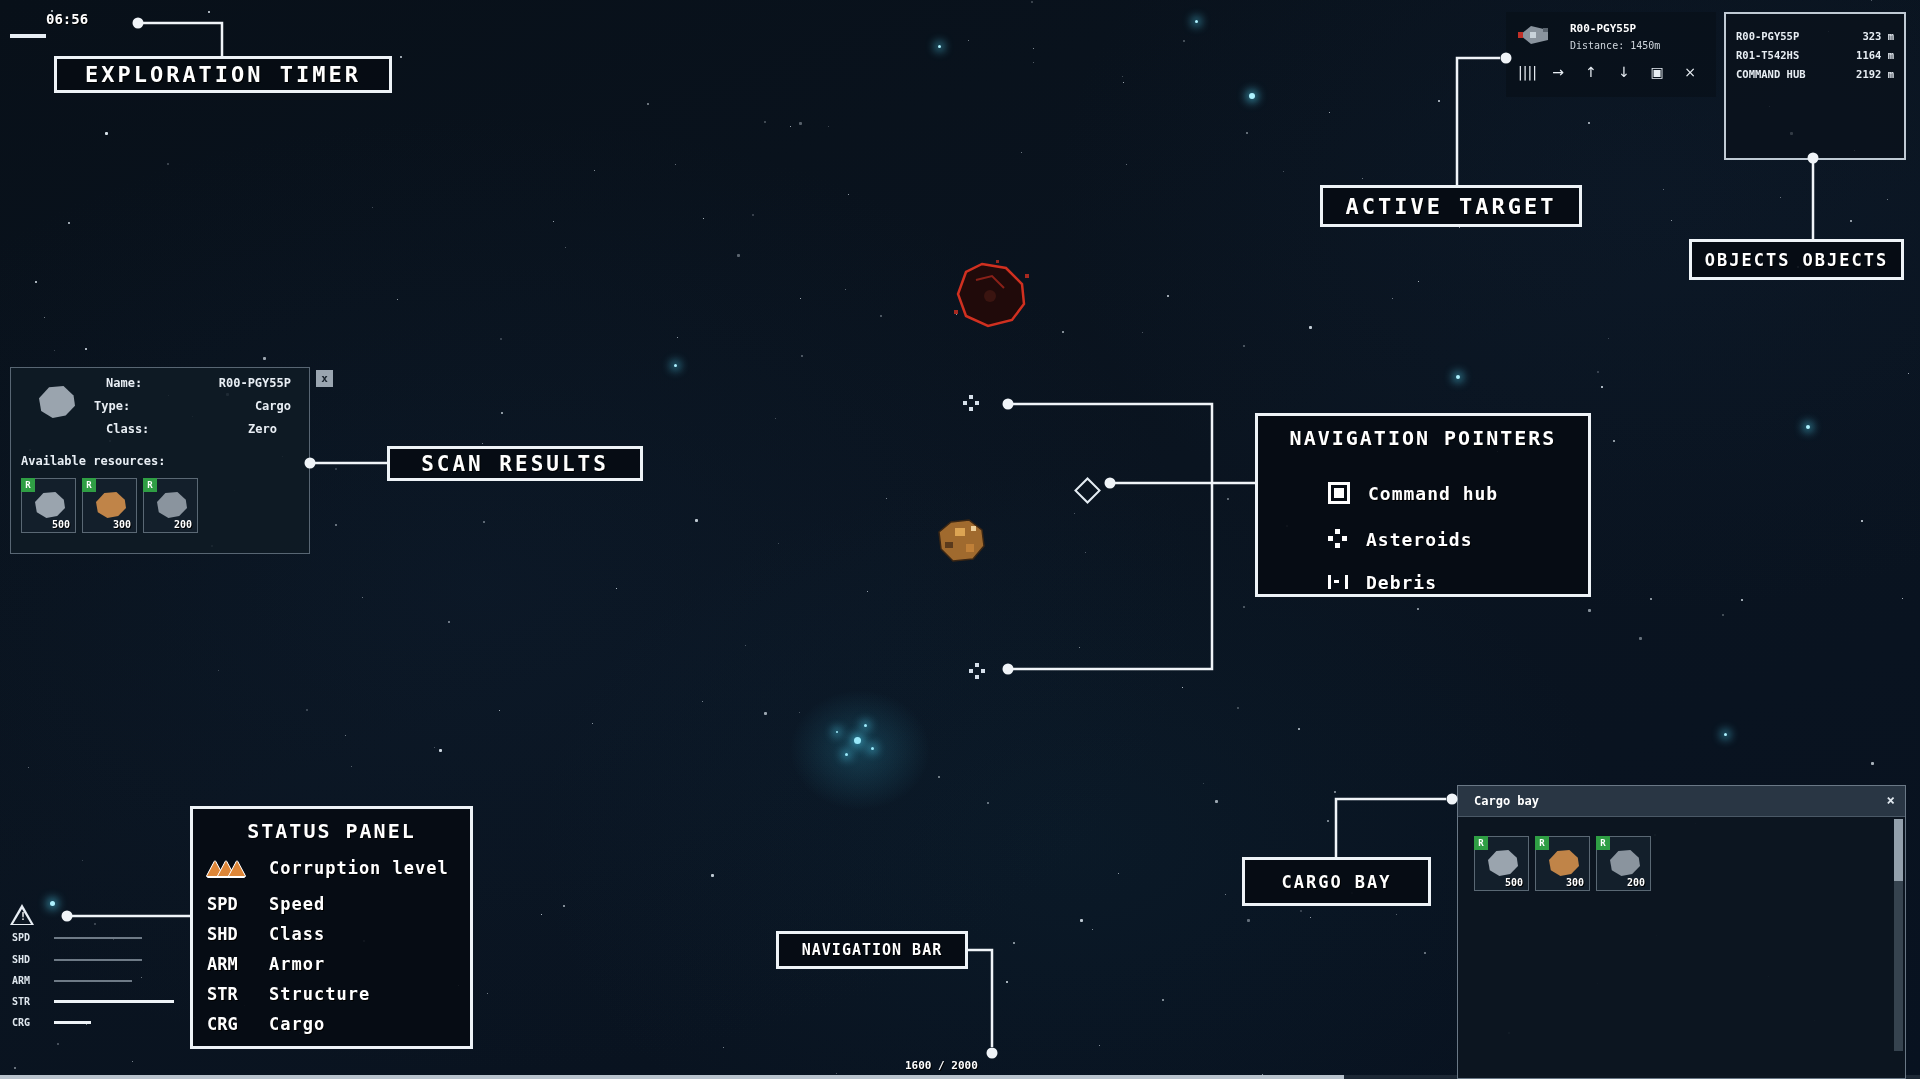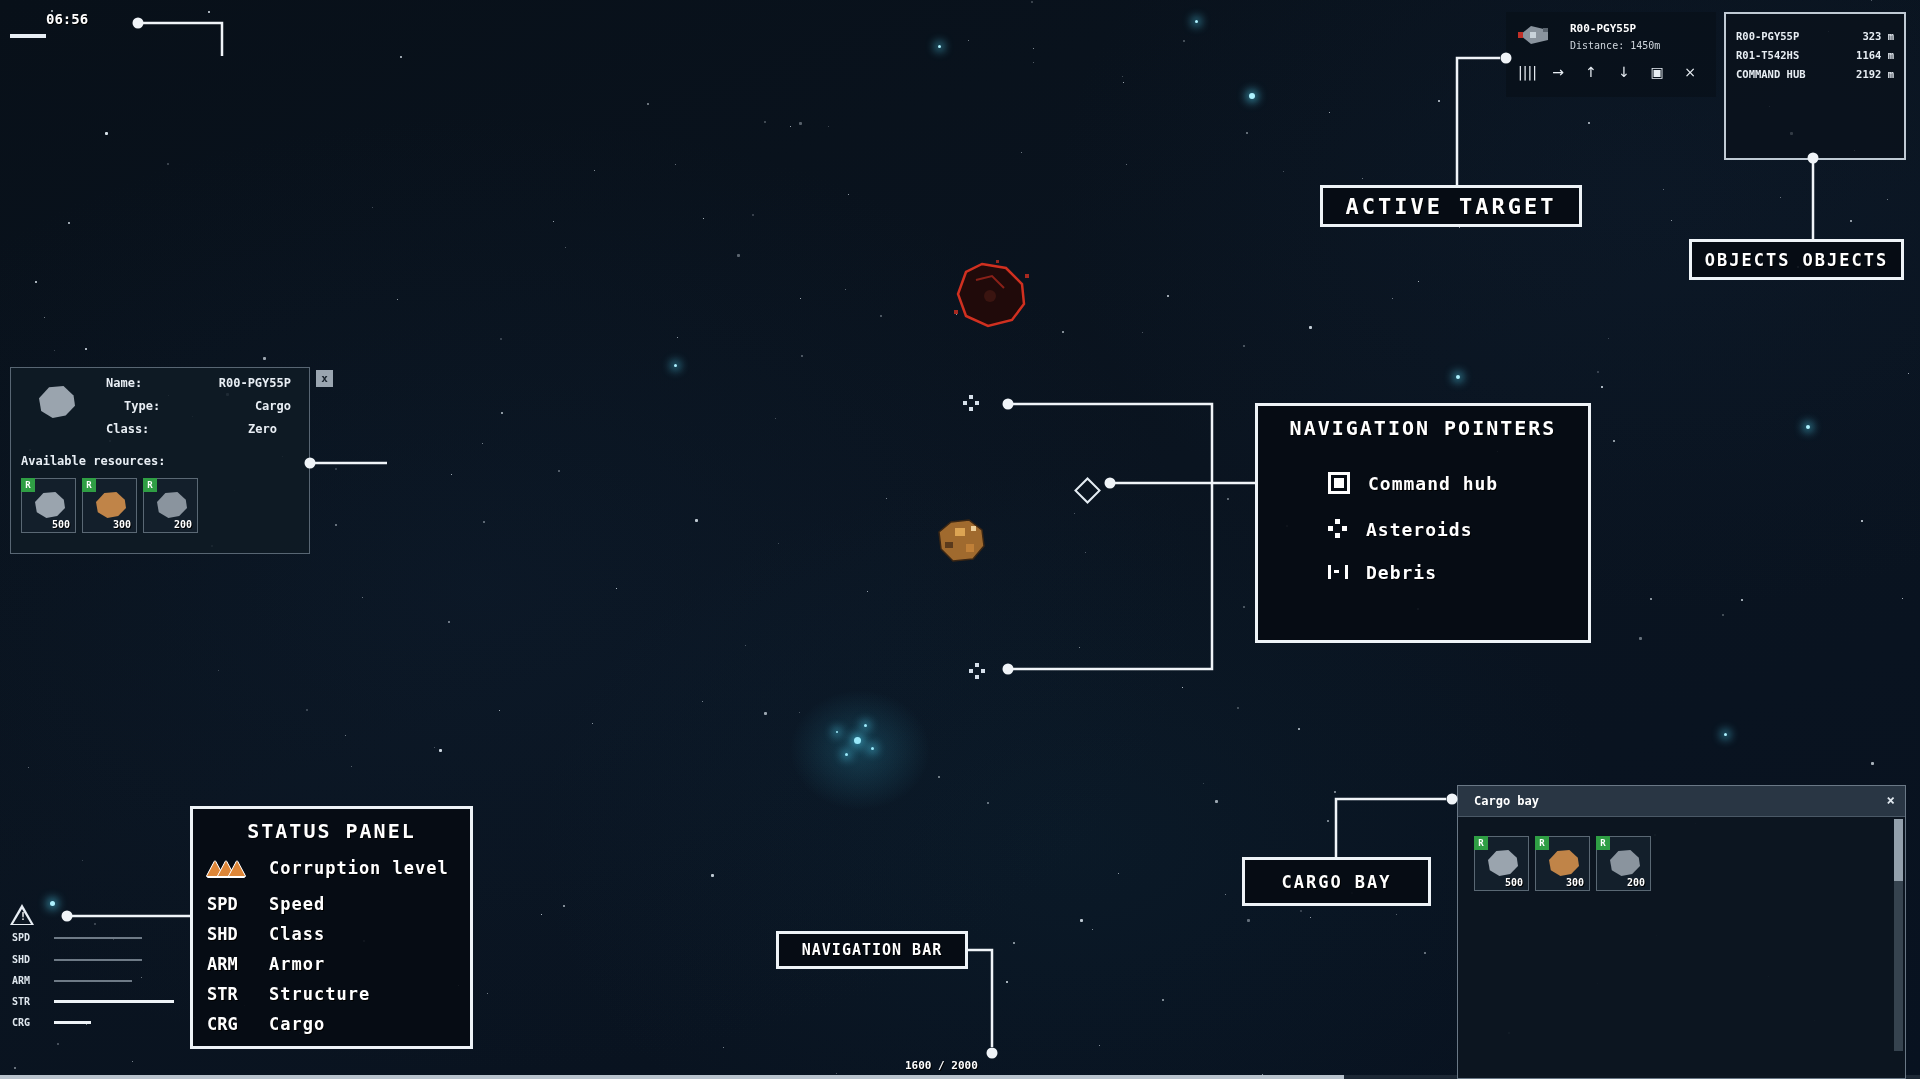--- a/index.html
+++ b/index.html
@@ -373,21 +373,21 @@
     <div class="os-row" style="top:54px">
       <span>COMMAND HUB</span>
       <span>2192 m</span>
     </div>
   </div>
 
   <div class="panel scan-panel" style="left:10px;top:367px;width:300px;height:187px">
     <div class="rock-icon" style="position:absolute;left:28px;top:18px"></div>
     <div class="scan-field" style="left:95px;top:8px">Name:</div>
     <div class="scan-field" style="right:18px;top:8px">R00-PGY55P</div>
-    <div class="scan-field" style="left:113px;top:31px">Type:</div>
+    <div class="scan-field" style="left:83px;top:31px">Type:</div>
     <div class="scan-field" style="right:18px;top:31px">Cargo</div>
     <div class="scan-field" style="left:95px;top:54px">Class:</div>
     <div class="scan-field" style="right:32px;top:54px">Zero</div>
     <div class="scan-field" style="left:10px;top:86px">Available resources:</div>
     <div class="tile" style="left:10px;top:110px">
       <span class="tile-badge">R</span>
       <span class="tile-icon" style="background:#9aa4ae"></span>
       <span class="tile-value">500</span>
     </div>
     <div class="tile" style="left:71px;top:110px">
@@ -478,26 +478,28 @@
       <circle cx="310" cy="463" r="5.5"></circle>
       <circle cx="1008" cy="404" r="5.5"></circle>
       <circle cx="1110" cy="483" r="5.5"></circle>
       <circle cx="1008" cy="669" r="5.5"></circle>
       <circle cx="67" cy="916" r="5.5"></circle>
       <circle cx="992" cy="1053" r="5.5"></circle>
       <circle cx="1452" cy="799" r="5.5"></circle>
     </g>
   </svg>
 
+  <div class="callout" style="left:54px;top:56px;width:338px;height:37px;font-size:22px;letter-spacing:3px">EXPLORATION TIMER</div>
   <div class="callout" style="left:1320px;top:185px;width:262px;height:42px;font-size:22px;letter-spacing:3px">ACTIVE TARGET</div>
   <div class="callout" style="left:1689px;top:239px;width:215px;height:41px;font-size:17px;letter-spacing:2px">OBJECTS OBJECTS</div>
+  <div class="callout" style="left:387px;top:446px;width:256px;height:35px;font-size:21px;letter-spacing:3px">SCAN RESULTS</div>
   <div class="callout" style="left:776px;top:931px;width:192px;height:38px;font-size:15px;letter-spacing:1px">NAVIGATION BAR</div>
   <div class="callout" style="left:1242px;top:857px;width:189px;height:49px;font-size:17px;letter-spacing:2px">CARGO BAY</div>
 
-  <div class="bigbox" style="left:1255px;top:403px;width:336px;height:240px">
+  <div class="bigbox" style="left:1255px;top:413px;width:336px;height:184px">
     <div class="bb-title">NAVIGATION POINTERS</div>
     <div class="np-row" style="top:62px">
       <span class="icon-hub"></span>
       <span class="np-label">Command hub</span>
     </div>
     <div class="np-row" style="top:108px">
       <span class="icon-asteroids"></span>
       <span class="np-label">Asteroids</span>
     </div>
     <div class="np-row" style="top:151px">

